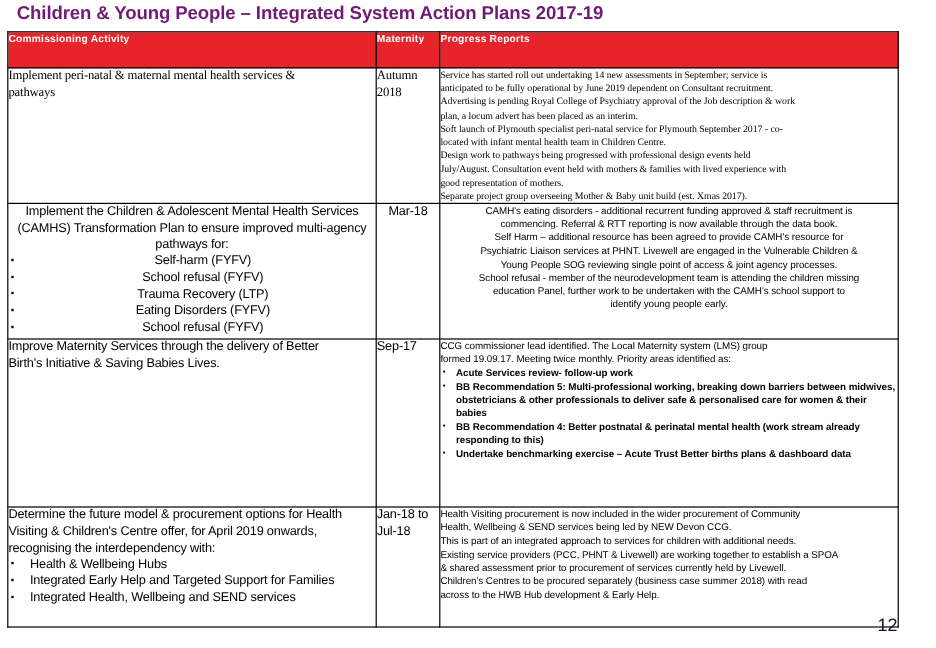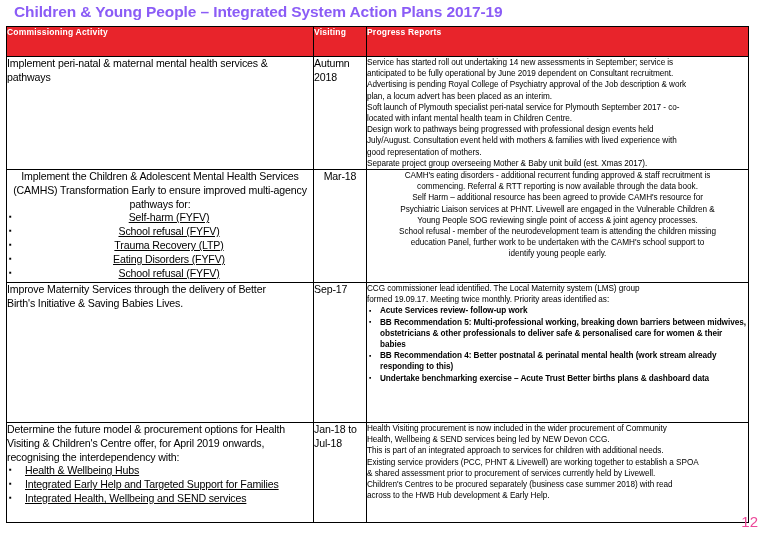--- a/index.html
+++ b/index.html
@@ -24,21 +24,21 @@
   #page-title {
     position: absolute;
     left: 14px;
     top: 2px;
     width: 740px;
     font-size: 15.5px;
     font-weight: bold;
     letter-spacing: -0.1px;
     line-height: 20px;
     white-space: nowrap;
-    color: #8b5cf6;
+    color: #701a75;
   }
   #action-table {
     position: absolute;
     left: 6px;
     top: 26px;
     width: 742px;
     border-collapse: collapse;
     table-layout: fixed;
     padding-left: 32px;
   }
@@ -79,36 +79,35 @@
     padding: 1px 2px 2px 2px;
     letter-spacing: -0.15px;
   }
   .cell-progress {
     font-size: 8.2px;
     line-height: 11.2px;
     padding: 3px 4px 2px 5px;
     letter-spacing: -0.05px;
   }
 
-  .row-h1 { height: 100px; }
+  .row-h1 { height: 100px; font-family: Liberation Serif, serif; }
   .row-h2 { height: 113px; text-align: center; }
   .row-h3 { height: 140px; }
   .row-h4 { height: 100px; }
 
   .line { display: block; }
 
   ul.bullets {
     margin: 0;
     padding: 0;
     list-style: none;
   }
   ul.bullets > li {
     position: relative;
     padding-left: 18px;
-    text-decoration: underline;
   }
   ul.bullets > li:before {
     content: "\25AA";
     position: absolute;
     left: 2px;
     top: -1px;
     font-size: 8px;
   }
 
   ul.bullets-sm {
@@ -125,44 +124,44 @@
   ul.bullets-sm > li:before {
     content: "\25AA";
     position: absolute;
     left: 2px;
     top: -0.5px;
     font-size: 6.5px;
   }
 
   #page-number {
     position: absolute;
-    right: 22px;
+    right: 32px;
     bottom: 10px;
     font-size: 15px;
-    color: #ec4899;
+    color: #0f172a;
     font-family: "Liberation Sans", sans-serif;
   }
 </style>
 </head>
 <body>
 
 <div id="slide">
 
   <div id="page-title">Children &amp; Young People – Integrated System Action Plans 2017-19</div>
 
   <table id="action-table">
     <colgroup>
       <col class="col-activity">
       <col class="col-timeframe">
       <col class="col-progress">
     </colgroup>
     <thead>
       <tr>
         <th class="th-activity">Commissioning Activity</th>
-        <th class="th-timeframe">Visiting</th>
+        <th class="th-timeframe">Maternity</th>
         <th class="th-progress">Progress Reports</th>
       </tr>
     </thead>
     <tbody>
 
       <tr class="row-h1">
         <td class="cell-activity">
           <span class="line">Implement peri-natal &amp; maternal mental health services &amp;</span>
           <span class="line">pathways</span>
         </td>
@@ -177,21 +176,21 @@
           <span class="line">Design work to pathways being progressed with professional design events held</span>
           <span class="line">July/August. Consultation event held with mothers &amp; families with lived experience with</span>
           <span class="line">good representation of mothers.</span>
           <span class="line">Separate project group overseeing Mother &amp; Baby unit build (est. Xmas 2017).</span>
         </td>
       </tr>
 
       <tr class="row-h2">
         <td class="cell-activity">
           <span class="line">Implement the Children &amp; Adolescent Mental Health Services</span>
-          <span class="line">(CAMHS) Transformation Early to ensure improved multi-agency</span>
+          <span class="line">(CAMHS) Transformation Plan to ensure improved multi-agency</span>
           <span class="line">pathways for:</span>
           <ul class="bullets">
             <li>Self-harm (FYFV)</li>
             <li>School refusal (FYFV)</li>
             <li>Trauma Recovery (LTP)</li>
             <li>Eating Disorders (FYFV)</li>
             <li>School refusal (FYFV)</li>
           </ul>
         </td>
         <td class="cell-timeframe">Mar-18</td>

